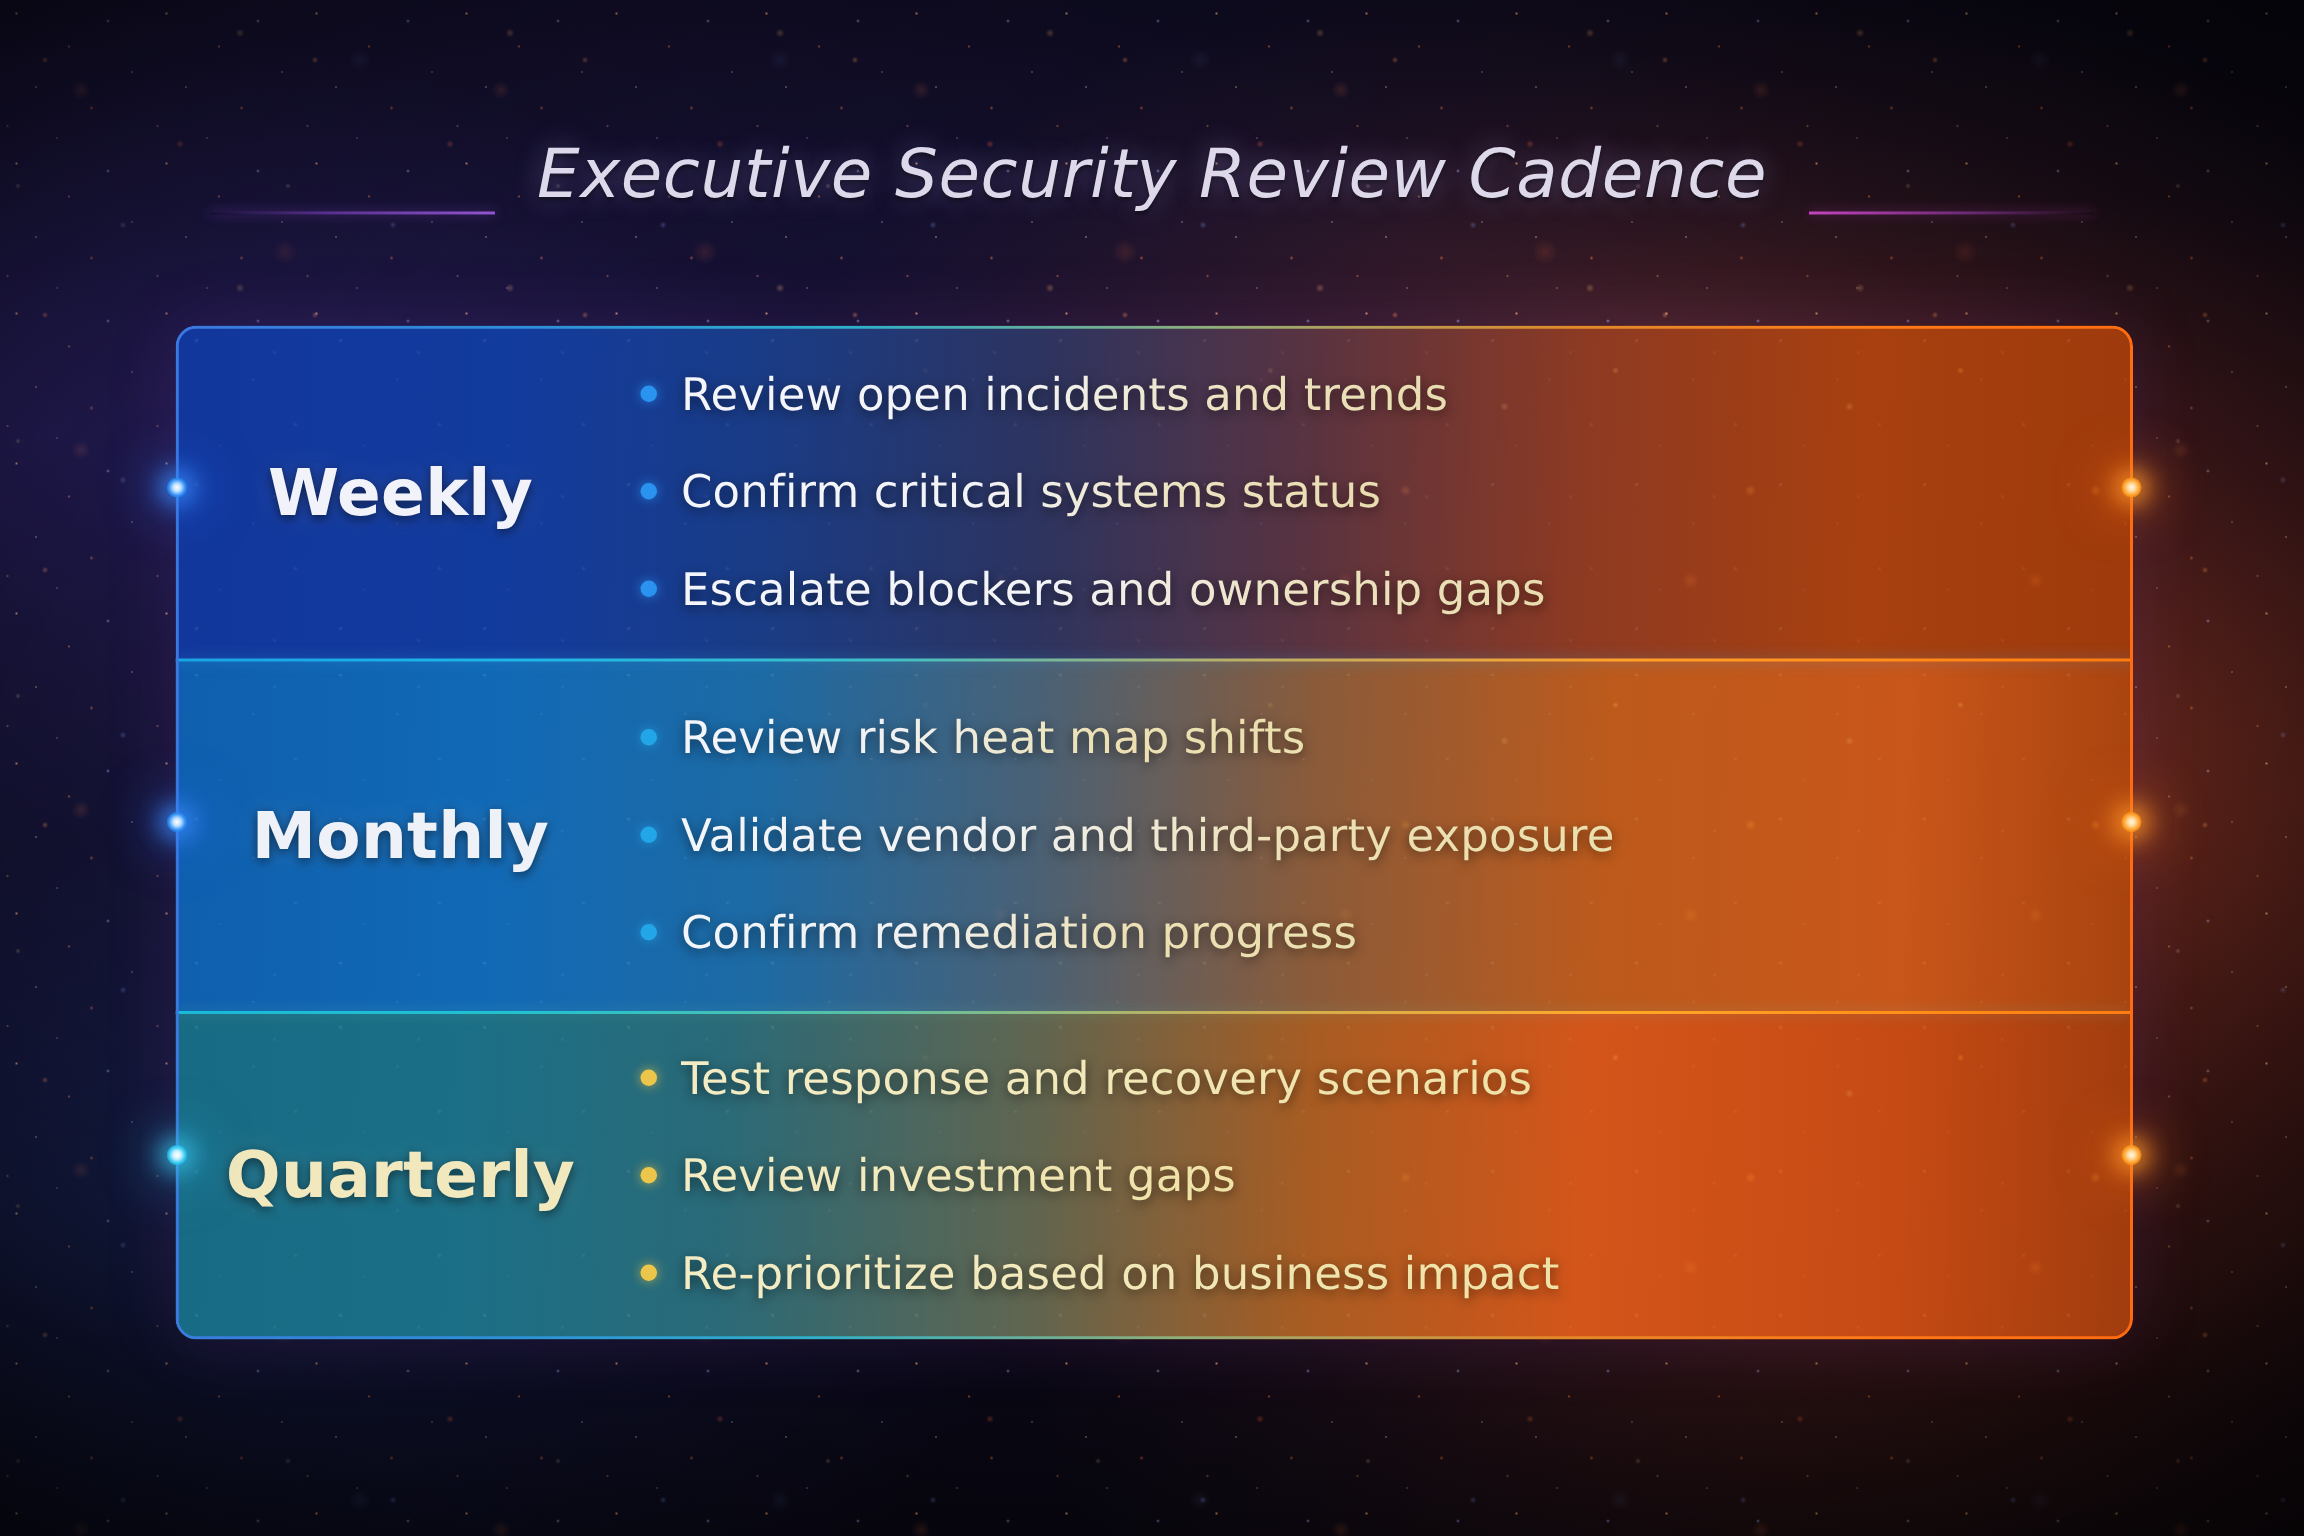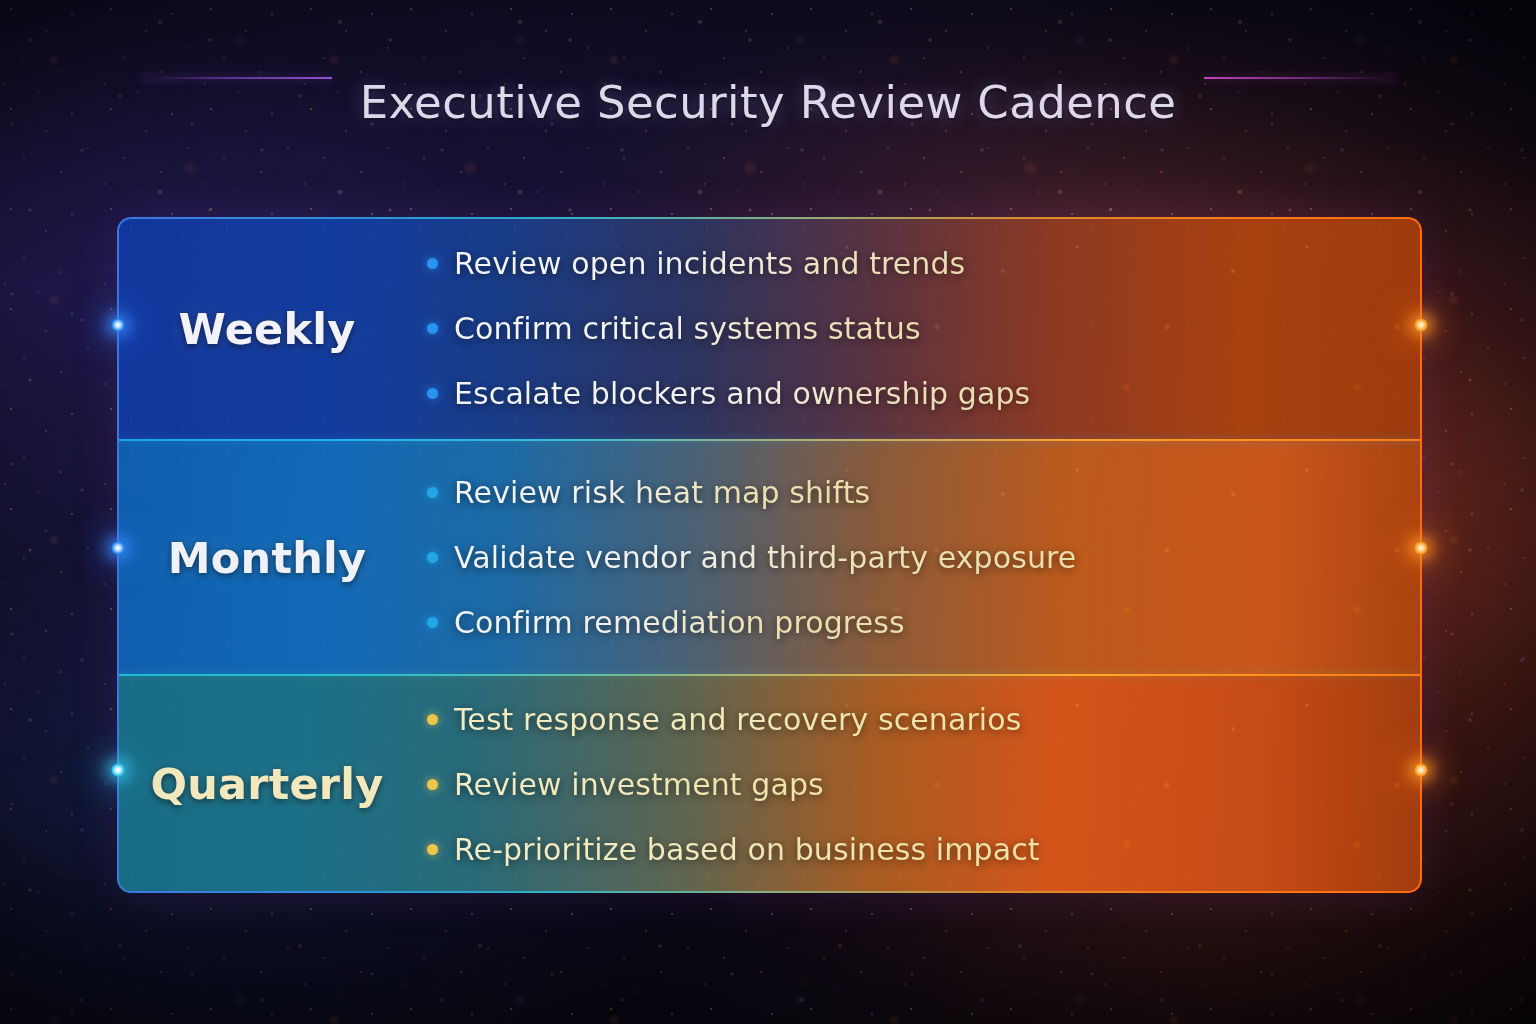--- a/index.html
+++ b/index.html
@@ -72,21 +72,21 @@
   }
   
   .bg-vig{
     position:absolute; inset:0;
     background:radial-gradient(78% 72% at 50% 48%, rgba(0,0,0,0) 46%, rgba(0,0,0,.38) 78%, rgba(0,0,0,.72) 100%);
   }
 
   
   .title-wrap{
     position:absolute; left:0; right:0; top:76px; height:66px;
-    display:flex; align-items:flex-start; justify-content:center; gap:0;
+    display:flex; align-items:flex-end; justify-content:center; gap:0;font-style:italic;
   }
   .title-rule{ height:2px; flex:1 1 auto; position:relative; top:1px; }
   .title-rule.left{
     margin-left:140px; margin-right:28px;
     background:linear-gradient(90deg, rgba(120,60,190,0) 0%, rgba(140,70,210,.55) 40%, rgba(168,96,236,.85) 100%);
     box-shadow:0 0 8px rgba(150,80,220,.5);
   }
   .title-rule.right{
     margin-right:140px; margin-left:28px;
     background:linear-gradient(90deg, rgba(205,70,200,.95) 0%, rgba(160,60,180,.6) 55%, rgba(120,40,140,0) 100%);

